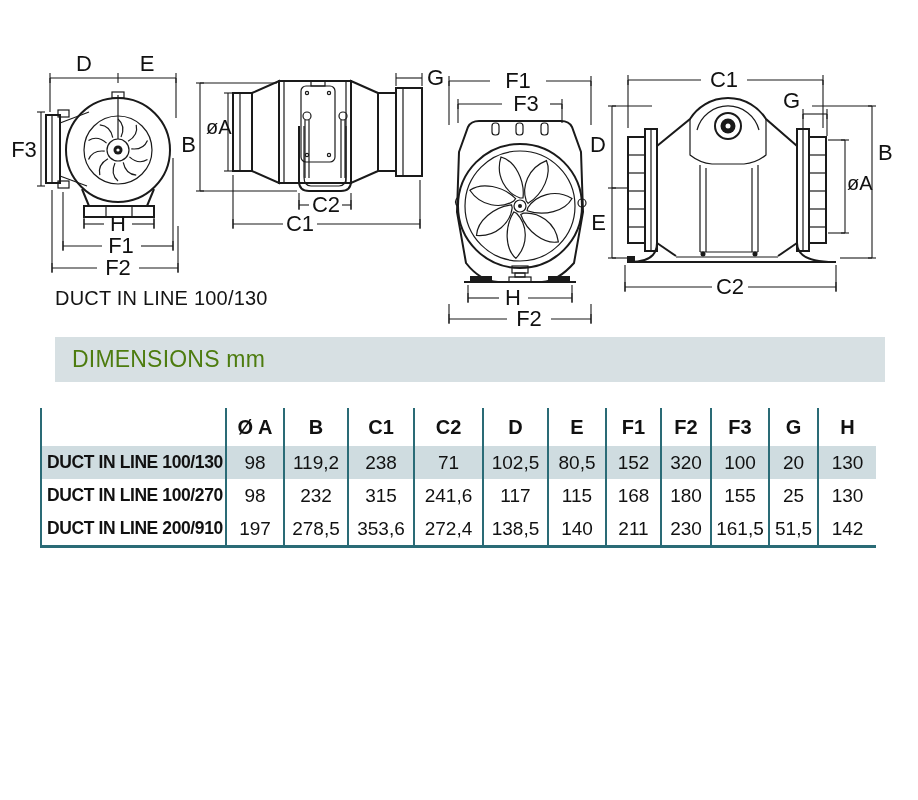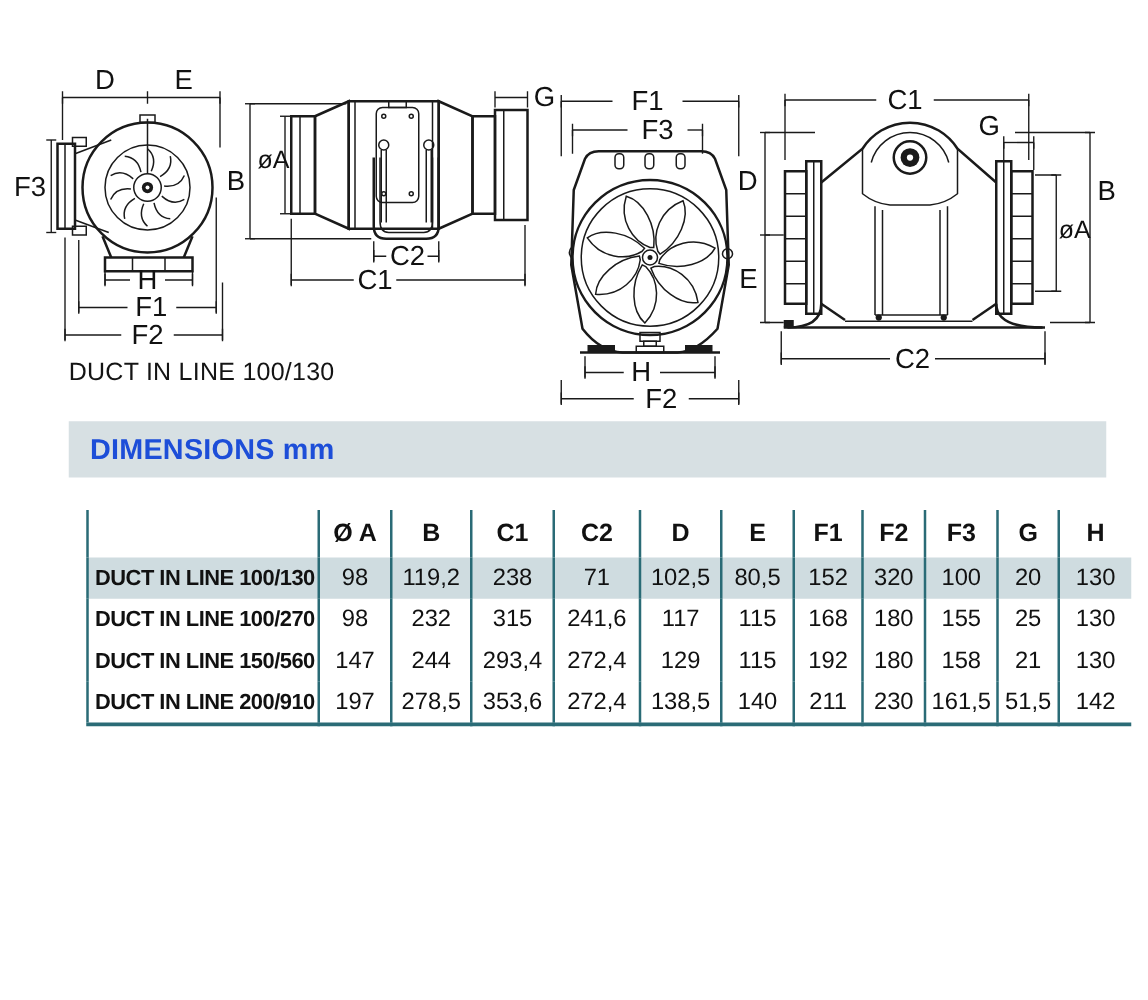--- a/index.html
+++ b/index.html
@@ -20,26 +20,26 @@
   .caption {
     position:absolute; left:55px; top:287px; font-size:20px;
     letter-spacing:0.2px; color:#141414; white-space:nowrap;
   }
 
   .section-bar {
     position:absolute; left:55px; top:337px; width:830px; height:45px;
     background:#d7e0e3; display:flex; align-items:center;
   }
   .section-bar .title {
-    font-size:23px; font-weight:bold; color:#1d4ed8; padding-left:17px;
+    font-size:23px; font-weight:normal; color:#4d7c0f; padding-left:17px;
     letter-spacing:0.2px;
   }
 
   table.dim-table {
-    position:absolute; left:69px; top:408px;
+    position:absolute; left:40px; top:408px;
     border-collapse:collapse; table-layout:fixed;
     border-bottom:3px solid #2a6b76;
   }
   .dim-table th, .dim-table td {
     border-left:2px solid #2a6b76; padding:0; vertical-align:middle;
   }
   .dim-table thead th { height:38px; background:#ffffff; font-size:20px; font-weight:bold; text-align:center; }
   .dim-table tbody td { height:33px; }
   .dim-table td.val { text-align:center; font-size:19px; }
   .dim-table td.rowlab {
@@ -397,34 +397,20 @@
         <td class="val">241,6</td>
         <td class="val">117</td>
         <td class="val">115</td>
         <td class="val">168</td>
         <td class="val">180</td>
         <td class="val">155</td>
         <td class="val">25</td>
         <td class="val">130</td>
       </tr>
       <tr>
-        <td class="rowlab">DUCT IN LINE 150/560</td>
-        <td class="val">147</td>
-        <td class="val">244</td>
-        <td class="val">293,4</td>
-        <td class="val">272,4</td>
-        <td class="val">129</td>
-        <td class="val">115</td>
-        <td class="val">192</td>
-        <td class="val">180</td>
-        <td class="val">158</td>
-        <td class="val">21</td>
-        <td class="val">130</td>
-      </tr>
-      <tr>
         <td class="rowlab">DUCT IN LINE 200/910</td>
         <td class="val">197</td>
         <td class="val">278,5</td>
         <td class="val">353,6</td>
         <td class="val">272,4</td>
         <td class="val">138,5</td>
         <td class="val">140</td>
         <td class="val">211</td>
         <td class="val">230</td>
         <td class="val">161,5</td>

